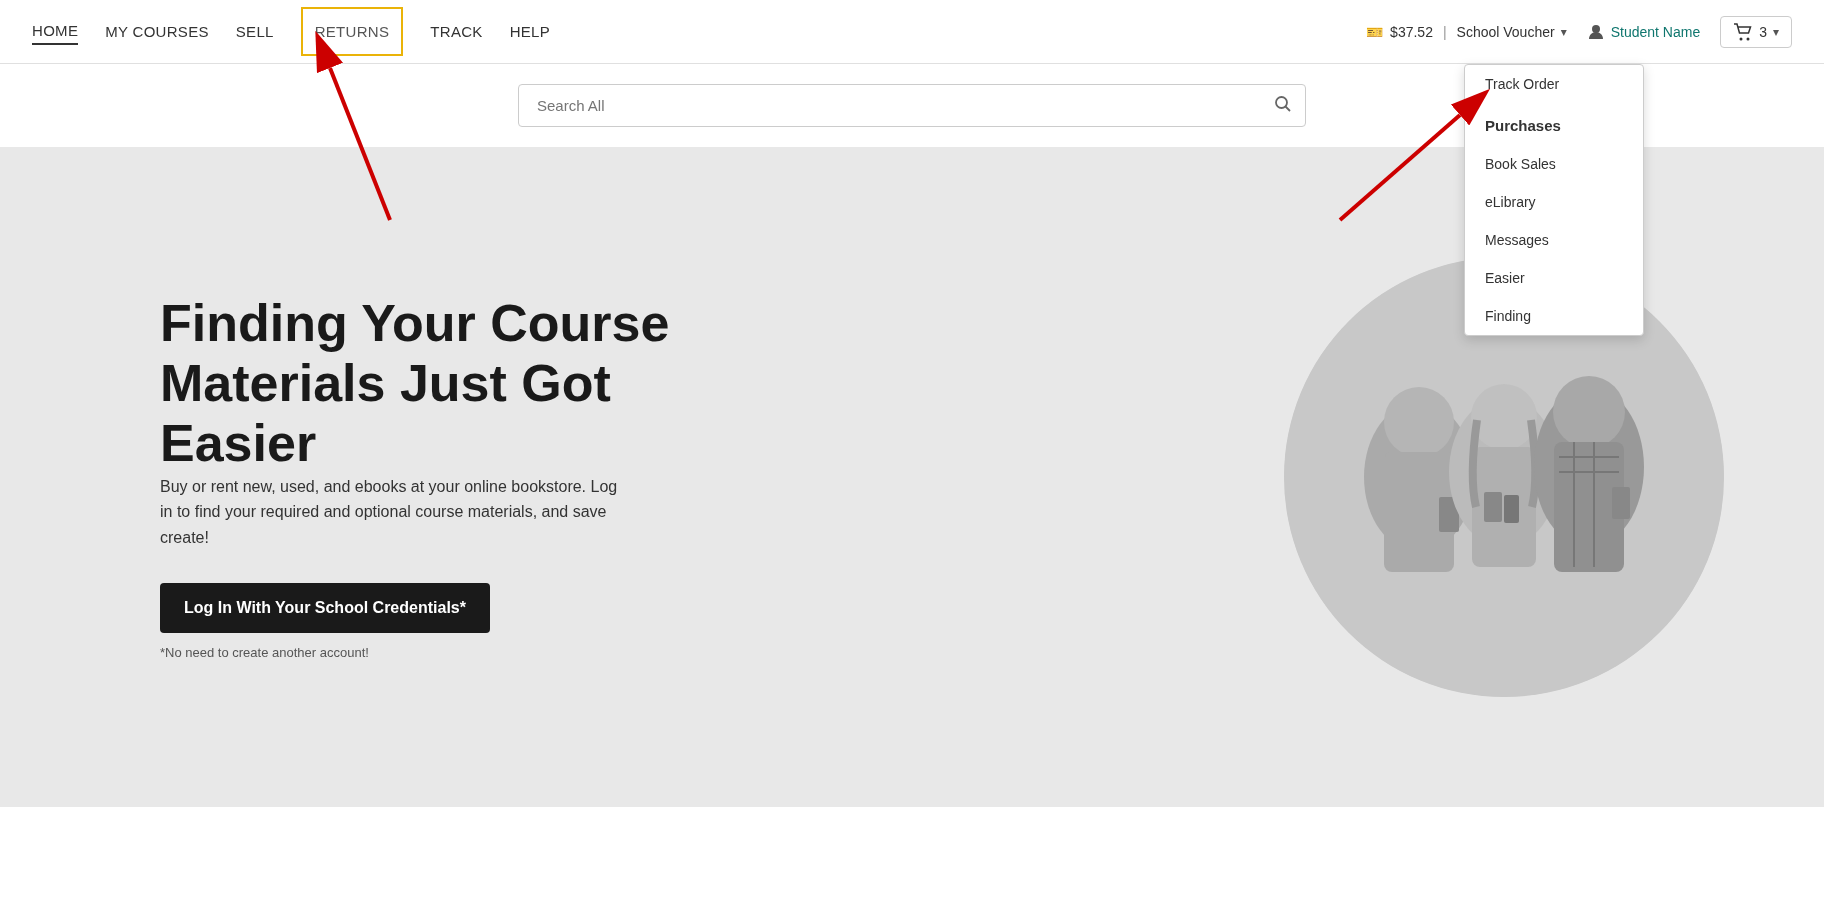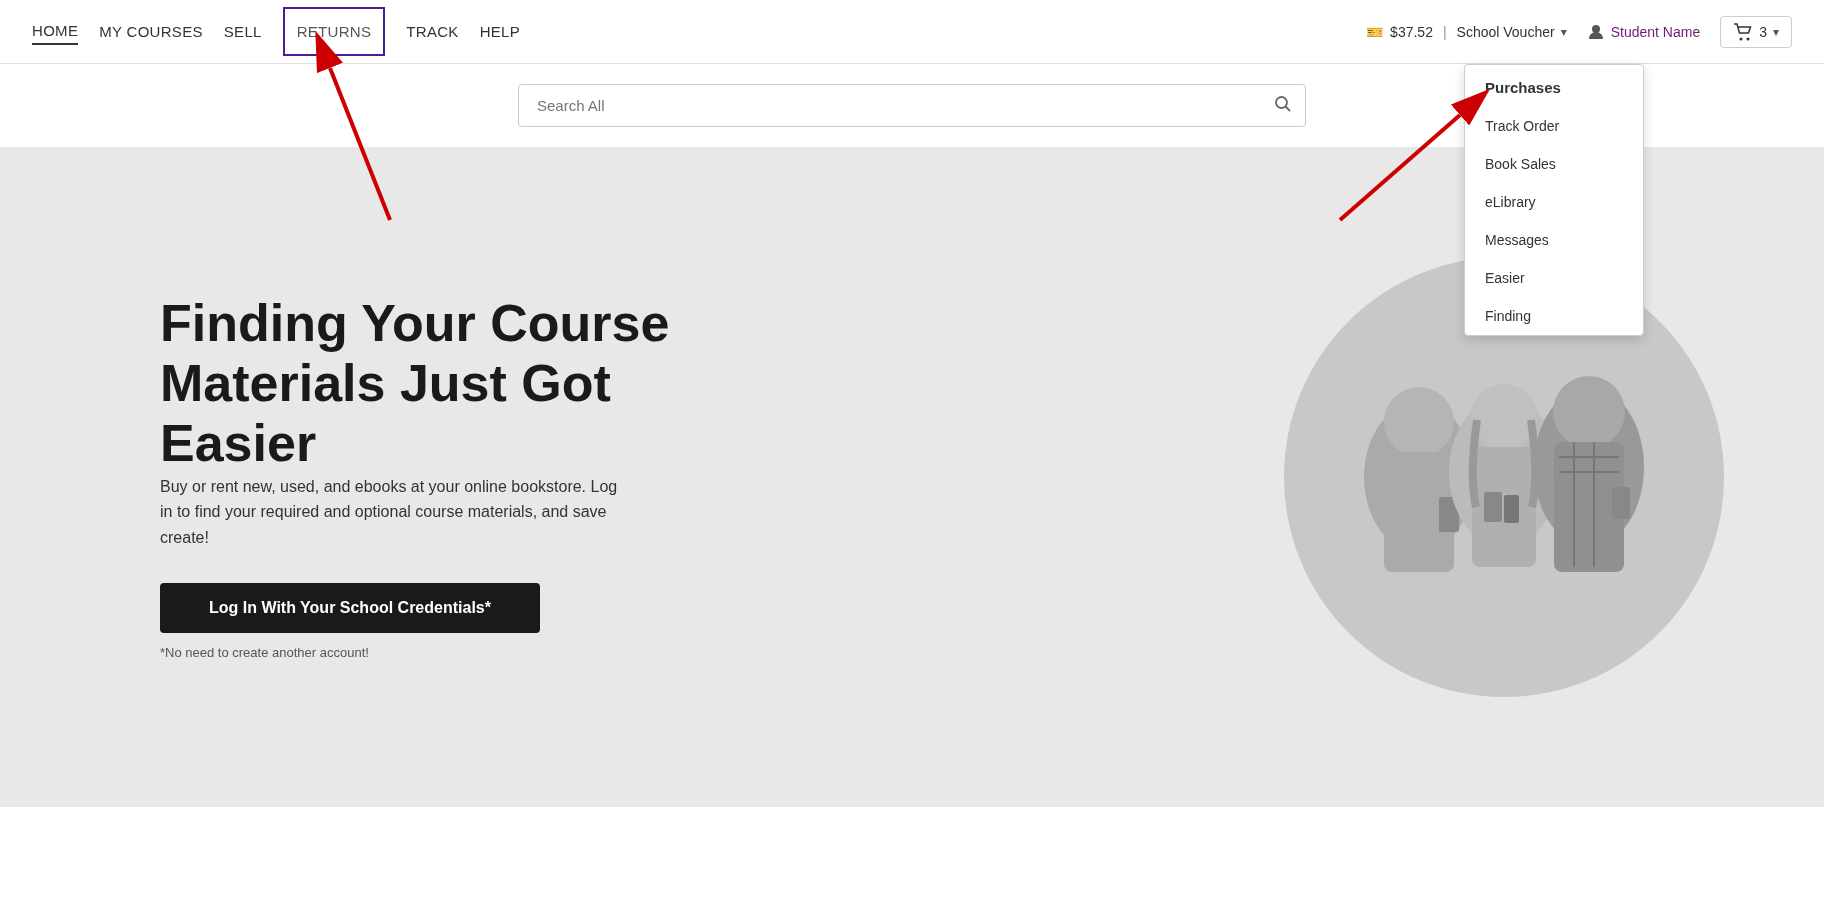--- a/index.html
+++ b/index.html
@@ -13,36 +13,36 @@
       padding: 0 32px;
       height: 64px;
       background: #fff;
       border-bottom: 1px solid #e0e0e0;
       position: relative;
       z-index: 100;
     }
     .nav-left {
       display: flex;
       align-items: center;
-      gap: 21px;
+      gap: 27px;
     }
     .nav-item {
       font-size: 15px;
       font-weight: 500;
       color: #333;
       cursor: pointer;
       text-transform: uppercase;
       letter-spacing: 0.3px;
       padding: 4px 0;
     }
     .nav-item.active {
       border-bottom: 2px solid #333;
     }
     .nav-item.highlighted {
-      border: 2px solid #4c1d95;
+      border: 2px solid #eab308;
       padding: 14px 12px;
       color: #555;
     }
     .nav-right {
       display: flex;
       align-items: center;
       gap: 20px;
     }
     .voucher-info {
       display: flex;
@@ -53,21 +53,21 @@
     }
     .voucher-divider {
       color: #999;
       margin: 0 4px;
     }
     .student-name {
       display: flex;
       align-items: center;
       gap: 6px;
       font-size: 14px;
-      color: #701a75;
+      color: #0f766e;
       cursor: pointer;
     }
     .cart-btn {
       display: flex;
       align-items: center;
       gap: 6px;
       font-size: 14px;
       color: #333;
       cursor: pointer;
       border: 1px solid #ccc;
@@ -159,21 +159,21 @@
       font-size: 16px;
       color: #333;
       line-height: 1.6;
       margin-bottom: 32px;
       max-width: 460px;
     }
     .login-btn {
       background: #1a1a1a;
       color: #fff;
       border: none;
-      padding: 16px 49px;
+      padding: 16px 24px;
       font-size: 16px;
       font-weight: 700;
       border-radius: 4px;
       cursor: pointer;
       margin-bottom: 12px;
       display: block;
     }
     .no-account-note {
       font-size: 13px;
       color: #555;
@@ -243,22 +243,22 @@
         <circle cx="8" cy="16" r="1.5" fill="#333"></circle>
         <circle cx="15" cy="16" r="1.5" fill="#333"></circle>
       </svg>
       <span>3</span>
       <span class="chevron">▾</span>
     </div>
   </div>
 </header>
 
 <div class="dropdown-menu">
+  <div class="dropdown-item">Track Order</div>
   <div class="dropdown-item first">Purchases</div>
-  <div class="dropdown-item">Track Order</div>
   <div class="dropdown-item">Book Sales</div>
   <div class="dropdown-item">eLibrary</div>
   <div class="dropdown-item">Messages</div>
   <div class="dropdown-item">Easier</div>
   <div class="dropdown-item">Finding</div>
 </div>
 
 <div class="search-area">
   <div class="search-container">
     <input type="text" class="search-input" placeholder="Search All" style="">

